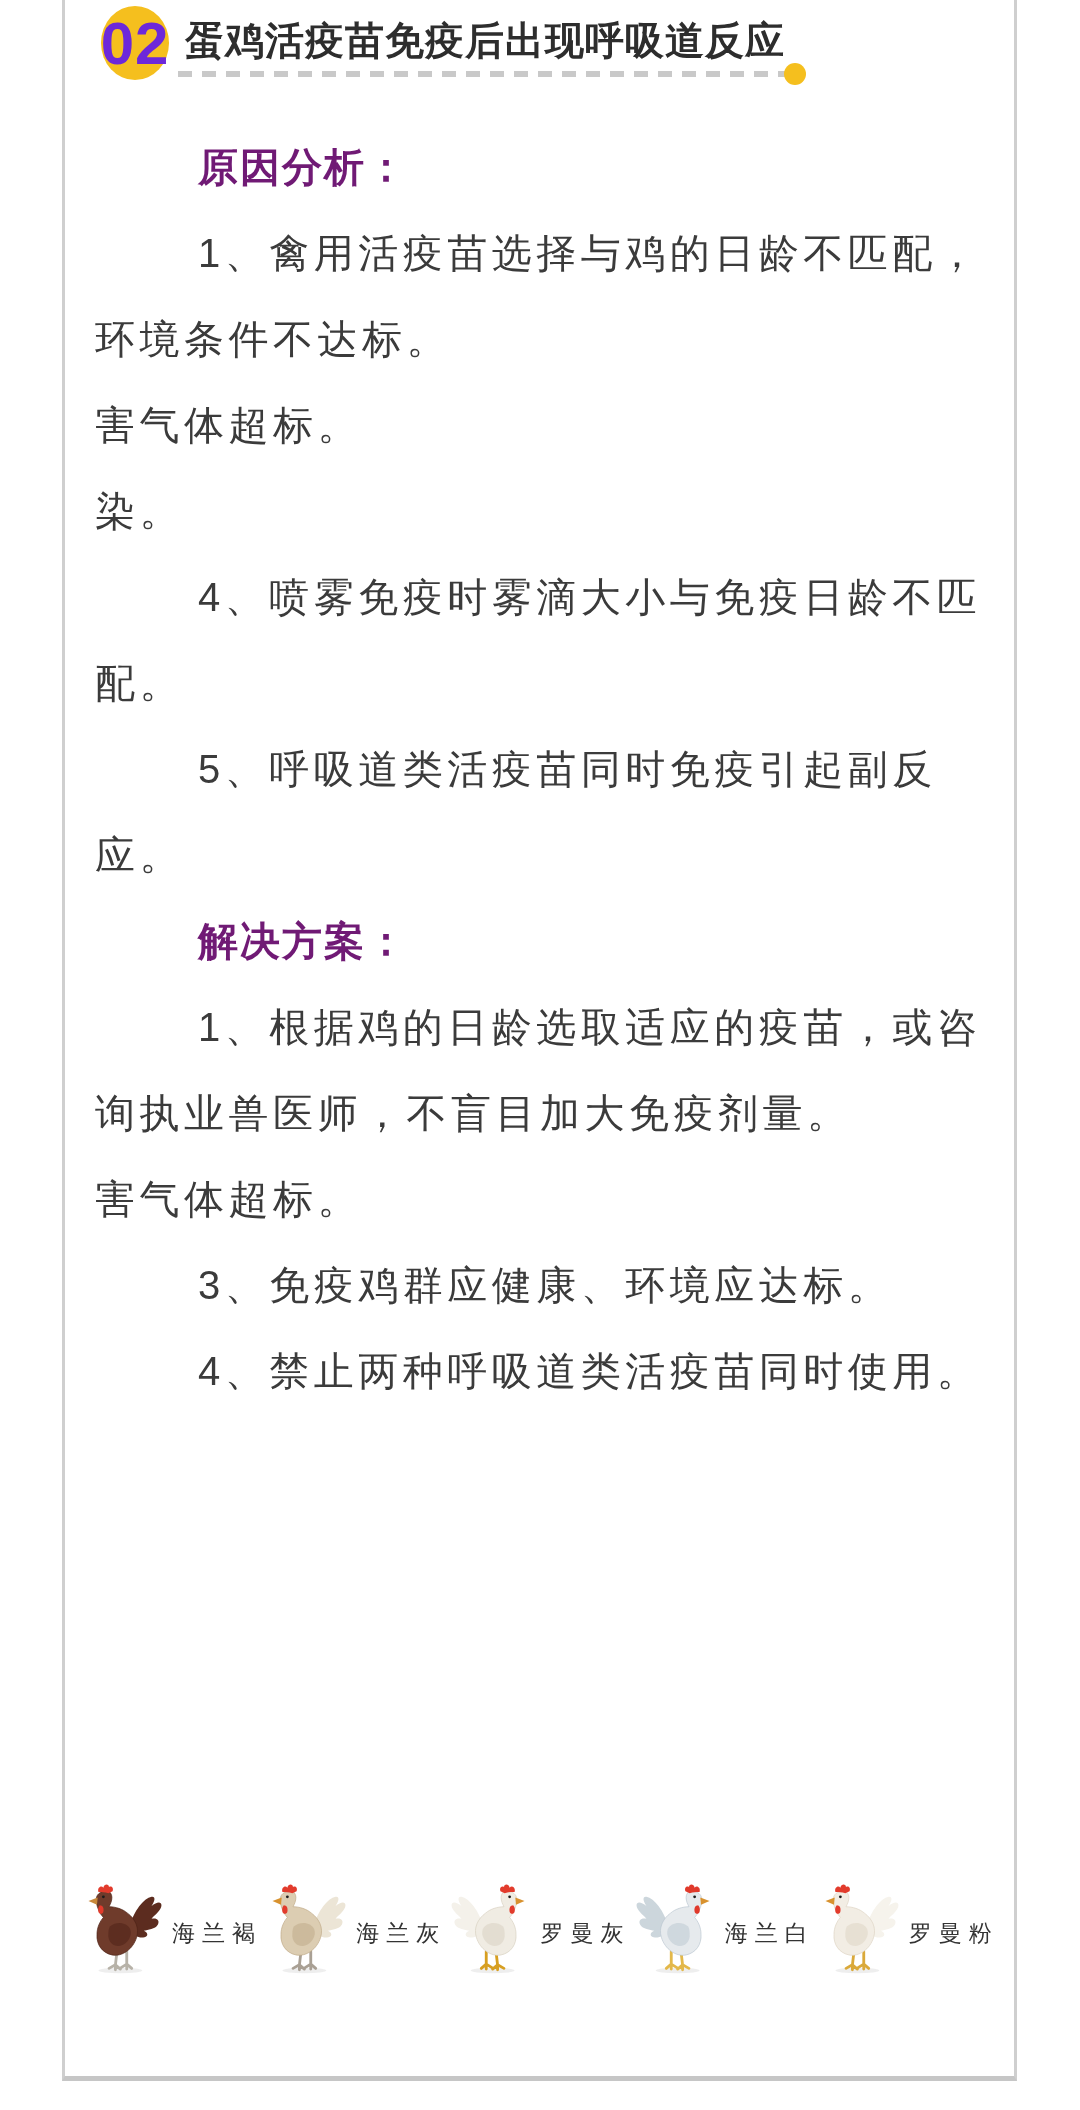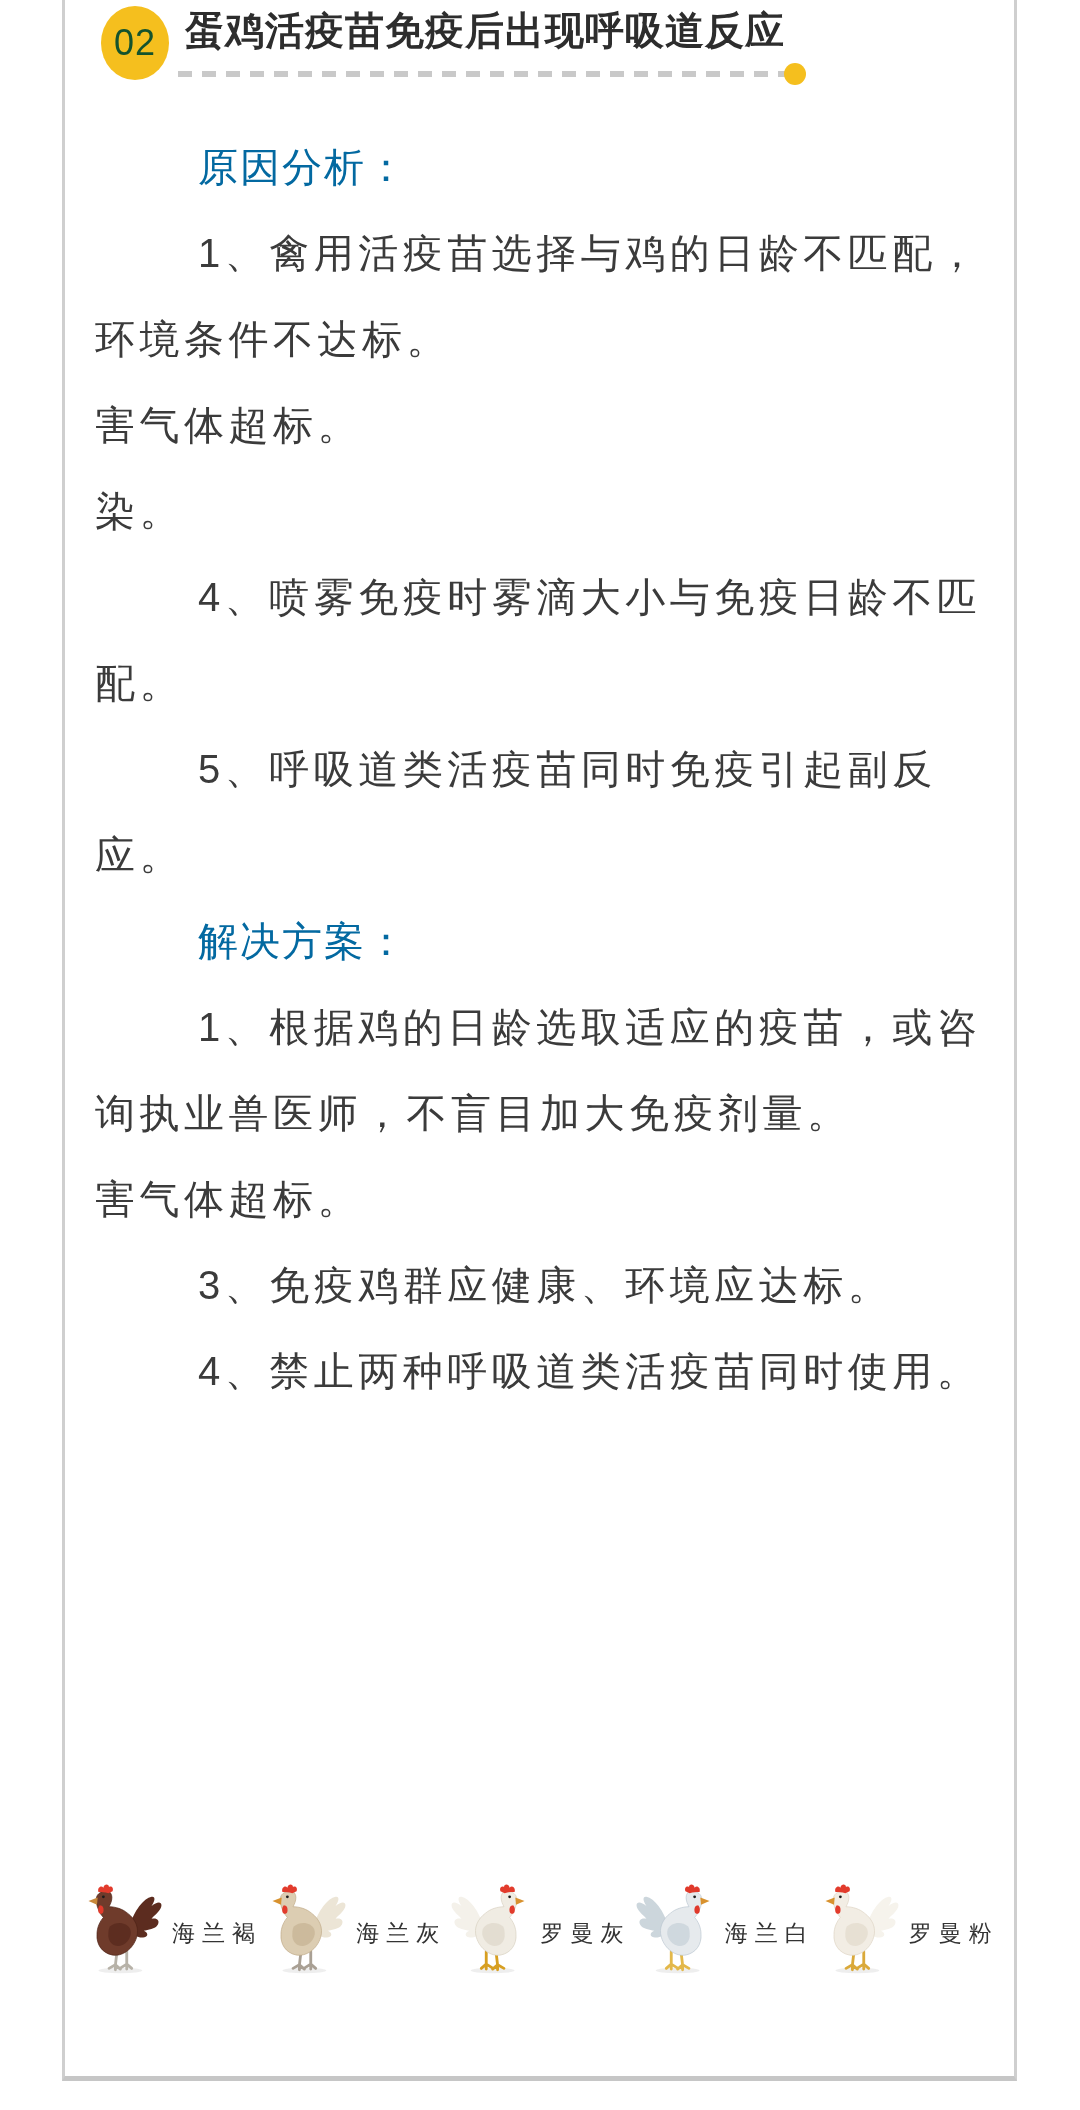--- a/index.html
+++ b/index.html
@@ -10,43 +10,43 @@
   .content-box{
     position:absolute;left:62px;top:0;width:949px;height:2076px;
     border-left:3px solid #cfcfcf;border-right:3px solid #cfcfcf;border-bottom:5px solid #c6c6c6;
     background:#ffffff;
   }
   
   .badge{
     position:absolute;left:36px;top:6px;width:68px;height:74px;border-radius:50%;
     background:#f5bf1e;display:flex;align-items:center;justify-content:center;
   }
-  .badge span{font-size:36px;color:#14532d;letter-spacing:1px;}
+  .badge span{font-size:60px;color:#6d28d9;letter-spacing:1px;font-weight:bold;}
   .title{
-    position:absolute;left:120px;top:4px;margin:0;
+    position:absolute;left:120px;top:14px;margin:0;
     font-size:39px;font-weight:bold;color:#2d2d2d;letter-spacing:1px;white-space:nowrap;
   }
   .dash-row{
     position:absolute;left:113px;top:71px;width:612px;height:6px;
     background:repeating-linear-gradient(to right,#c9c9c9 0 14px,transparent 14px 24px);
   }
   .dash-dot{
     position:absolute;right:-16px;top:-8px;width:22px;height:22px;border-radius:50%;
     background:#f5bf1e;
   }
   
   .text-area{
     position:absolute;left:30px;top:124px;width:908px;
   }
   .line{
     height:86px;line-height:86px;font-size:40px;letter-spacing:4.5px;color:#3b3b3b;
     white-space:nowrap;
   }
   .line.indent{padding-left:103px;}
-  .line.heading{padding-left:103px;font-weight:normal;color:#0369a1;letter-spacing:2px;}
+  .line.heading{padding-left:103px;font-weight:bold;color:#701a75;letter-spacing:2px;}
   
   .chicken-row{
     position:absolute;left:0;top:1772px;width:100%;height:240px;
     display:flex;justify-content:space-around;align-items:flex-end;padding:0 14px;box-sizing:border-box;
   }
   .chicken-fig{display:flex;flex-direction:row;align-items:center;width:182px;}
   .chicken-svg{width:152px;height:168px;display:block;}
   .chicken-label{
     margin-top:10px;font-size:23px;color:#333333;letter-spacing:7px;white-space:nowrap;
     text-indent:7px; 

